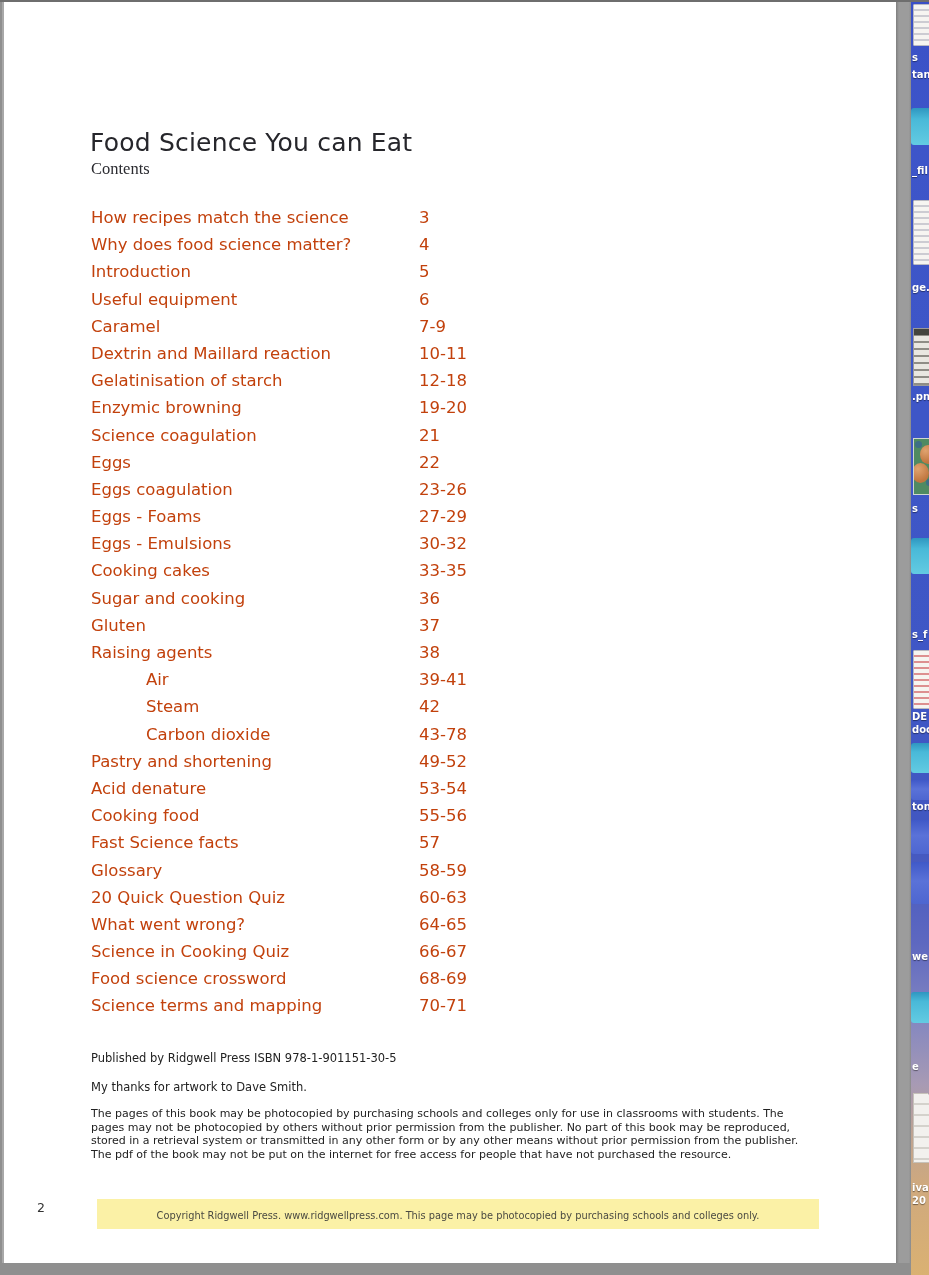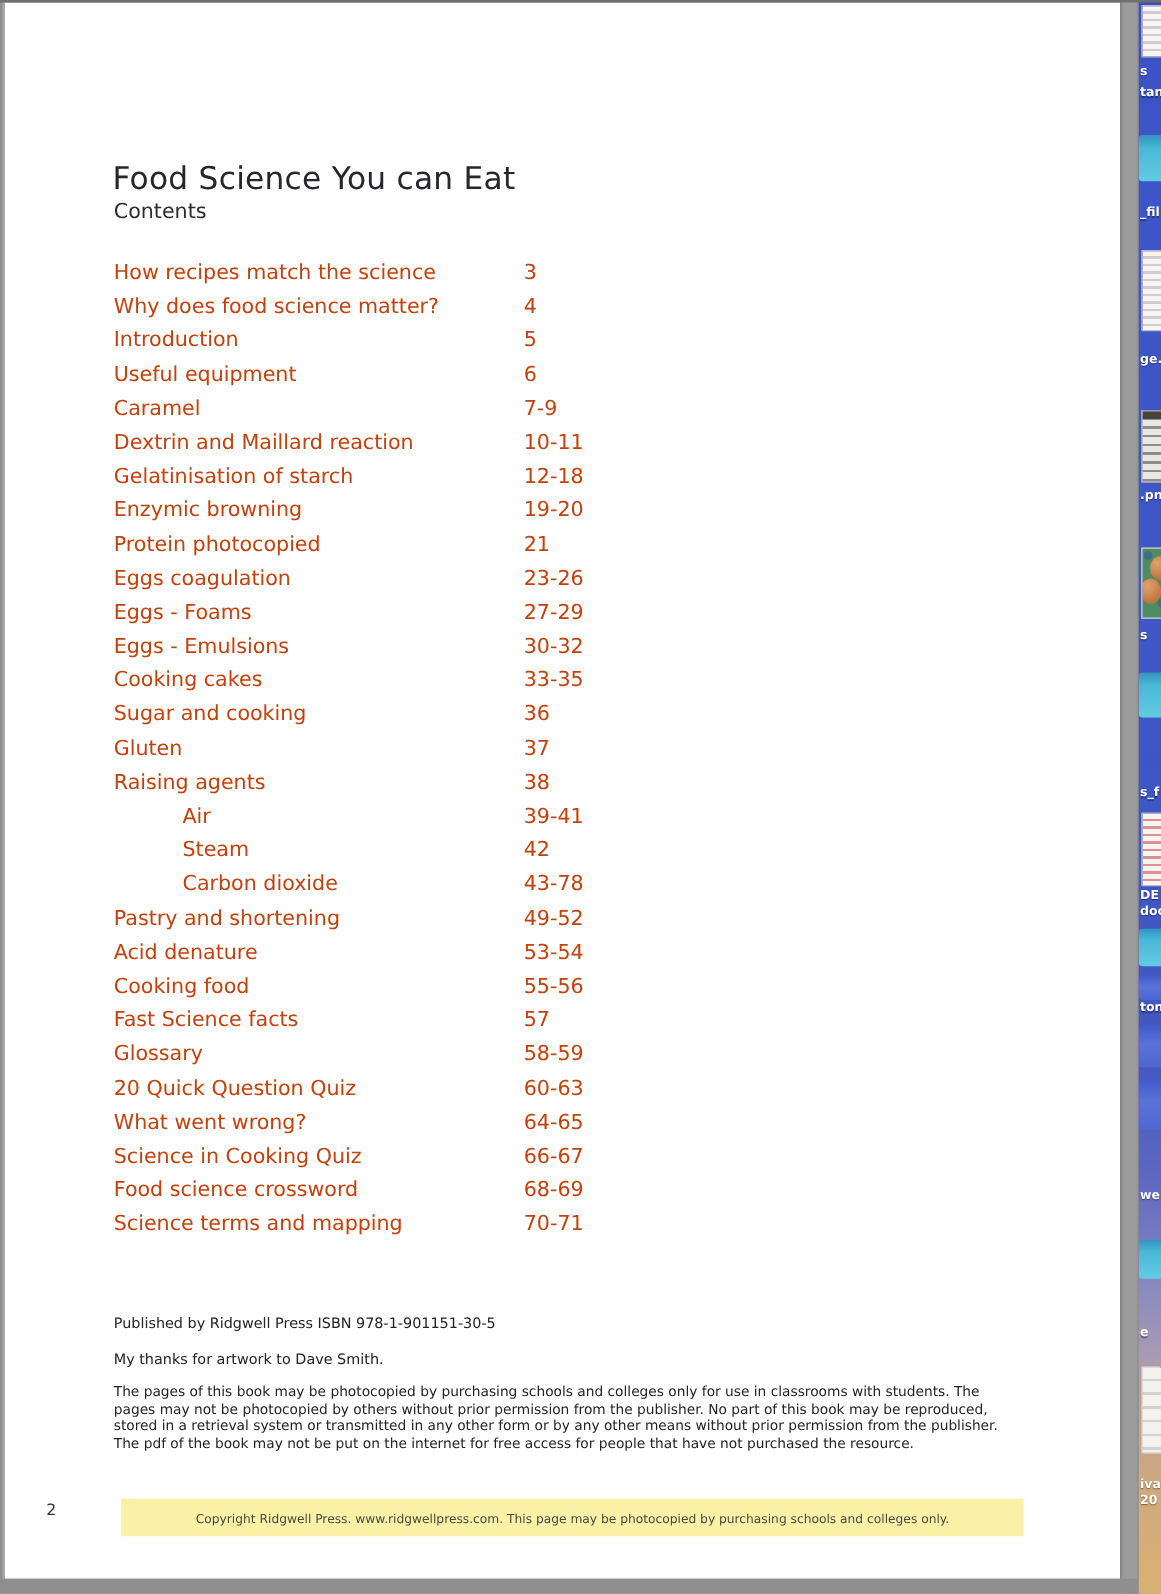--- a/index.html
+++ b/index.html
@@ -66,21 +66,21 @@
   .dt-fold{
     background:#f2f1ee;border:1px solid #c6c2ba;
     clip-path:polygon(0 0,60% 0,100% 18%,100% 100%,0 100%);
     background-image:repeating-linear-gradient(180deg,transparent 0 9px,#d4d2cc 9px 11px);
   }
   
   .page-title{
     position:absolute;left:86px;top:78px;font-size:25px;color:#26262b;
     letter-spacing:.2px;white-space:nowrap;margin-top:48px;
   }
-  .contents-heading{position:absolute;left:87px;top:157px;font-size:16.5px;color:#2b2b30;}
+  .contents-heading{position:absolute;left:87px;top:157px;font-size:16.5px;color:#2b2b30;font-family:Liberation Serif, serif;}
   .toc{position:absolute;left:87px;top:202px;width:420px;color:#c2410c;}
   .toc-row{position:relative;height:27.2px;line-height:27.2px;font-size:16.5px;white-space:nowrap;}
   .toc-row .pages{position:absolute;left:328px;top:0;}
   .toc-row.indent .label{padding-left:55px;display:inline-block;}
   .pub-line{position:absolute;left:87px;top:1049px;font-size:11.5px;color:#222;}
   .thanks-line{position:absolute;left:87px;top:1078px;font-size:11.5px;color:#222;}
   .legal-para{
     position:absolute;left:87px;top:1105px;width:724px;font-size:11px;
     line-height:13.6px;color:#222;text-align:left;
   }
@@ -136,24 +136,28 @@
       <span class="label">Gelatinisation of starch</span>
       <span class="pages">12-18</span>
     </div>
 
     <div class="toc-row">
       <span class="label">Enzymic browning</span>
       <span class="pages">19-20</span>
     </div>
 
     <div class="toc-row">
-      <span class="label">Protein photocopied</span>
+      <span class="label">Science coagulation</span>
       <span class="pages">21</span>
     </div>
 
+    <div class="toc-row">
+      <span class="label">Eggs</span>
+      <span class="pages">22</span>
+    </div>
 
     <div class="toc-row">
       <span class="label">Eggs coagulation</span>
       <span class="pages">23-26</span>
     </div>
 
     <div class="toc-row">
       <span class="label">Eggs - Foams</span>
       <span class="pages">27-29</span>
     </div>

